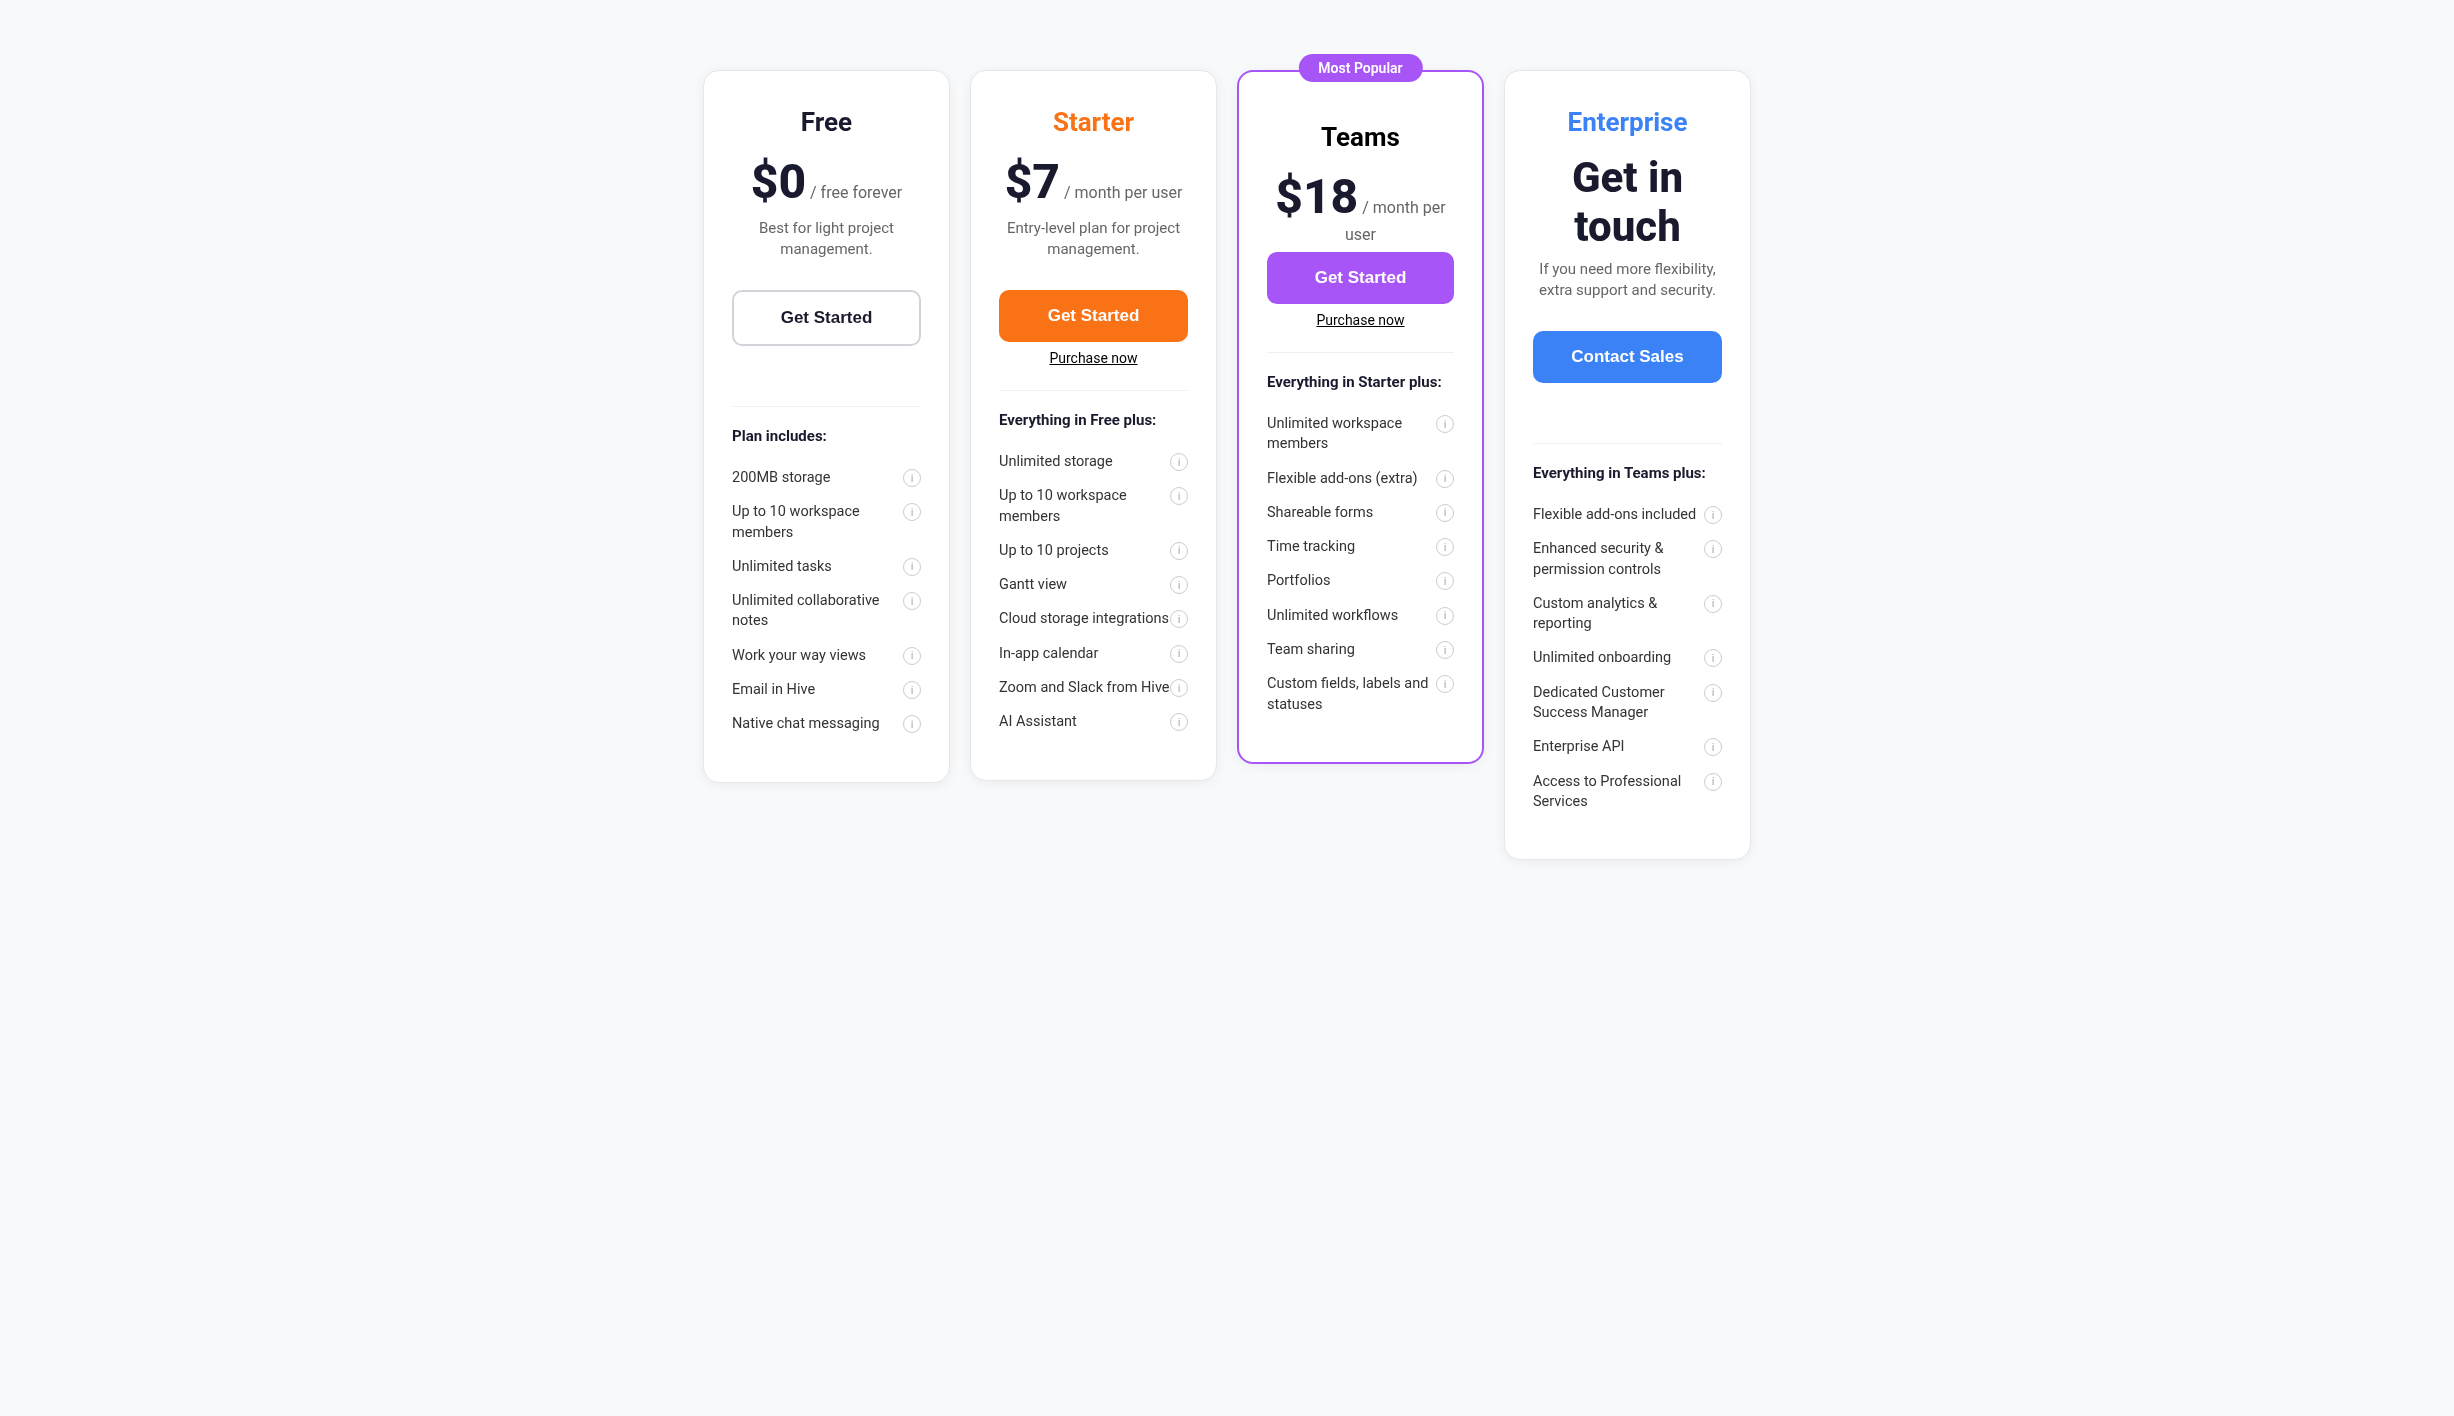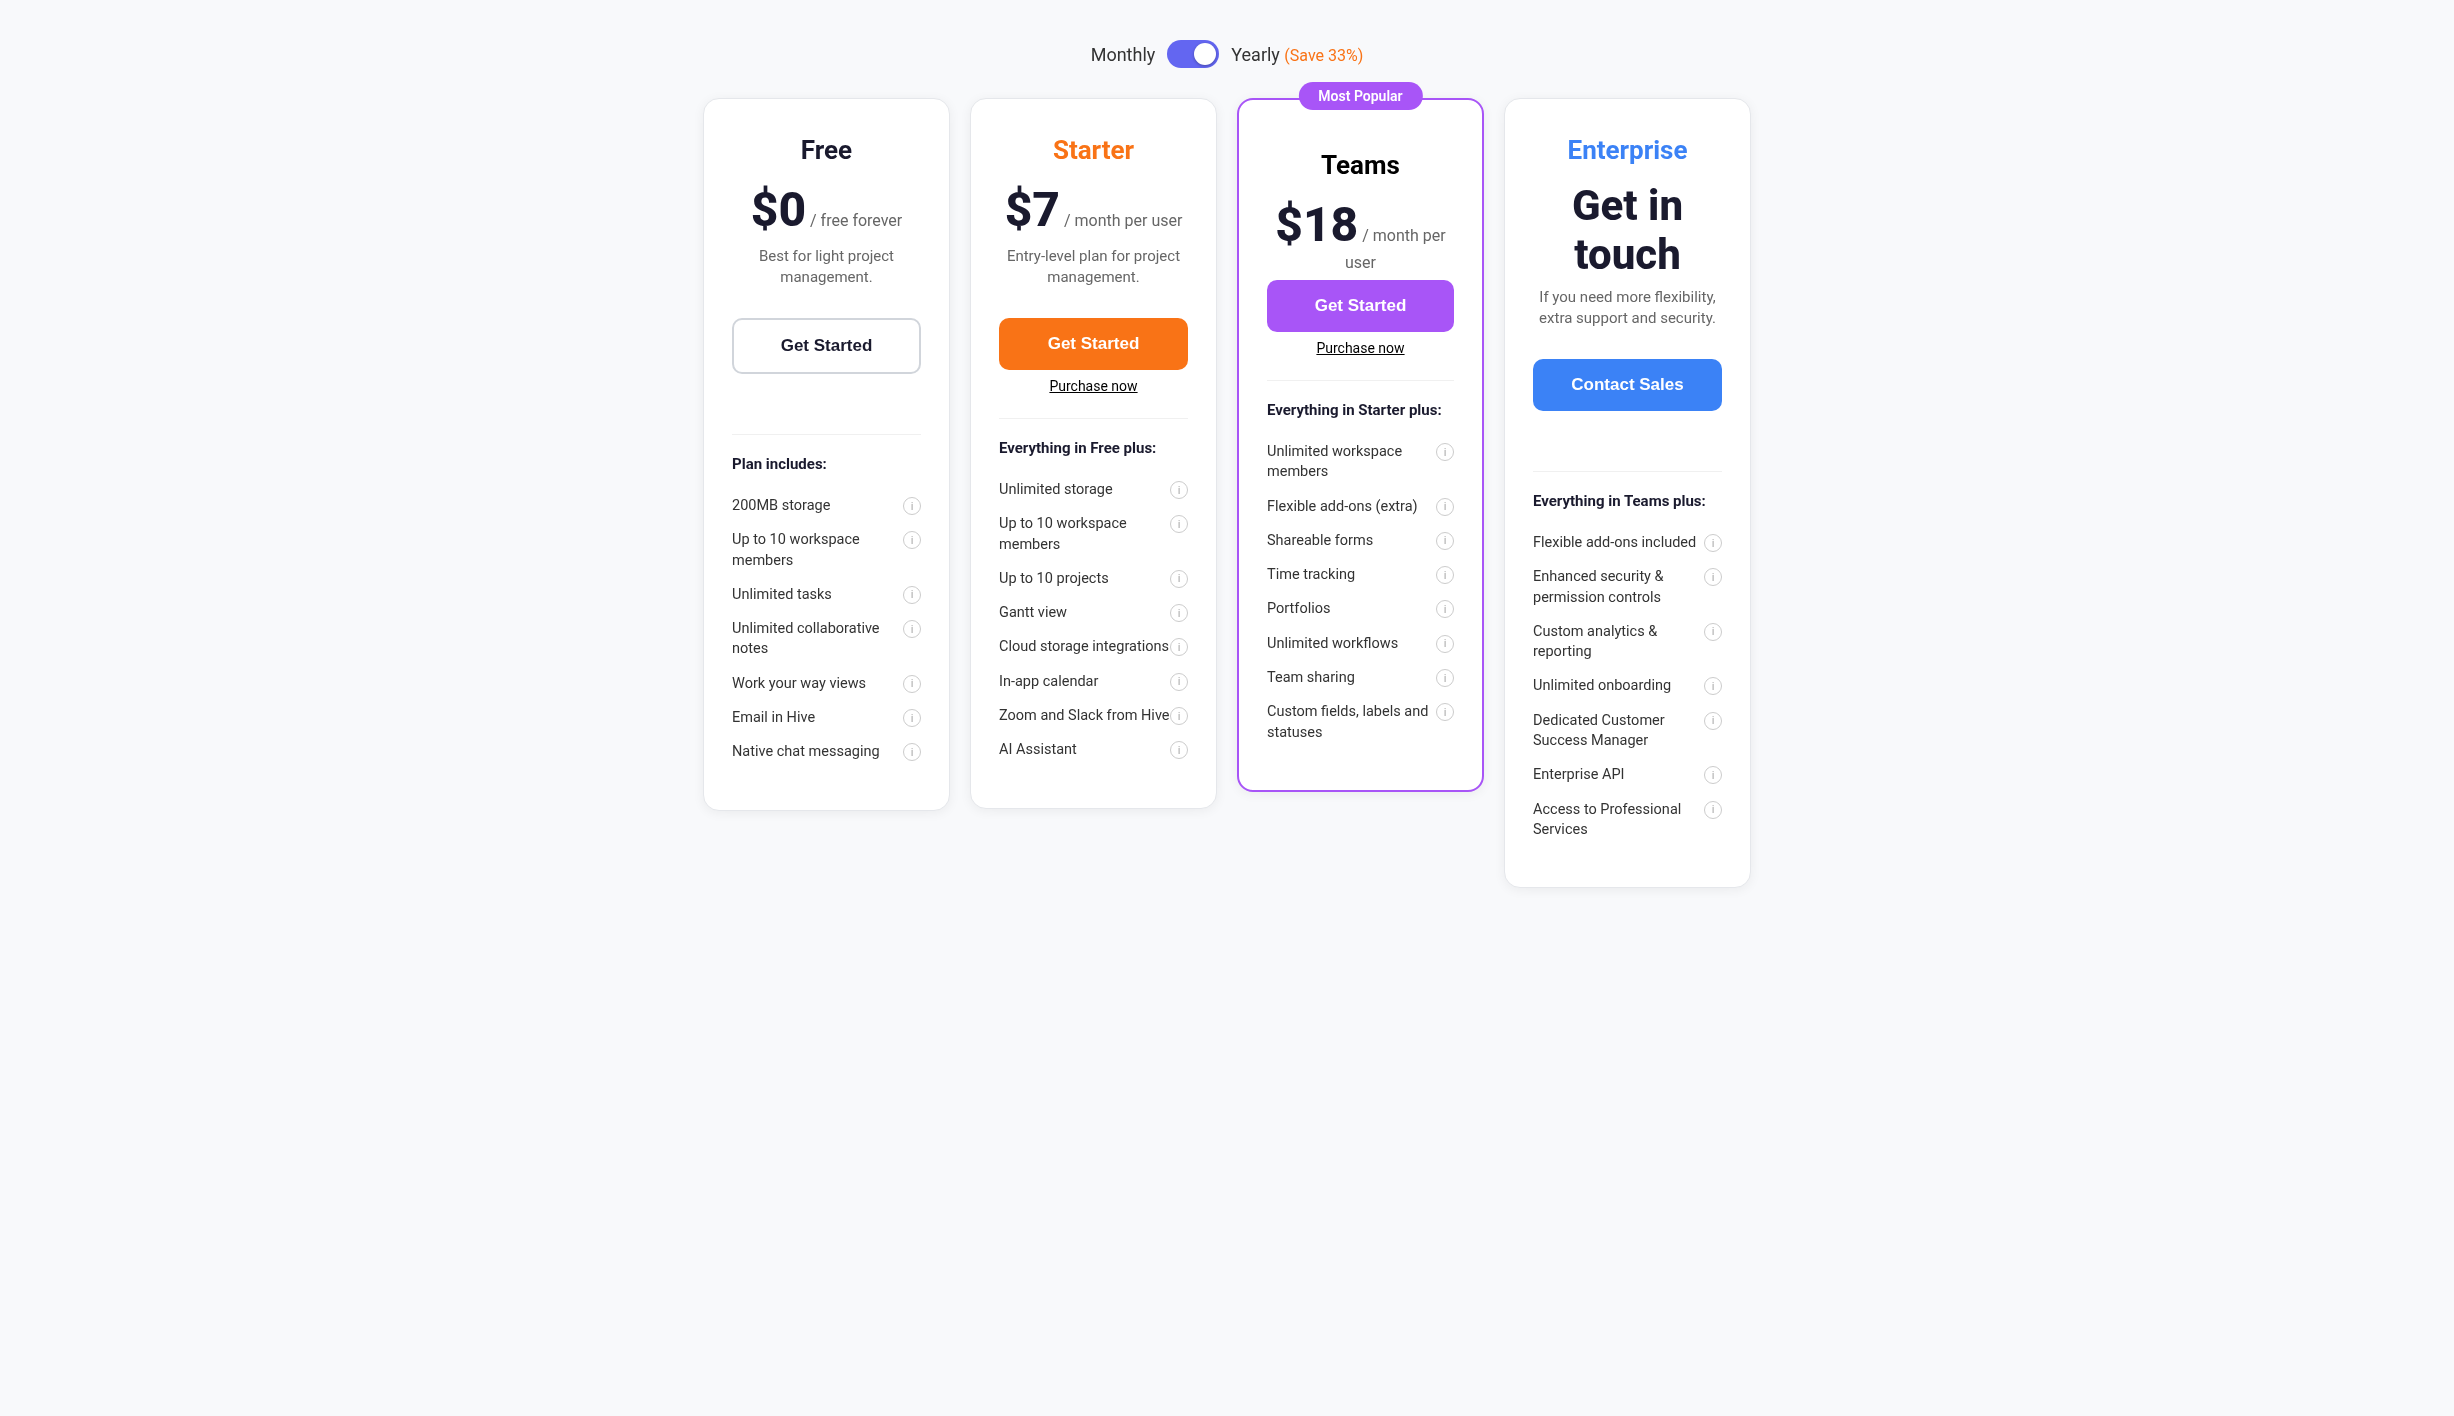--- a/index.html
+++ b/index.html
@@ -197,27 +197,20 @@
       color: #aaa;
       flex-shrink: 0;
       margin-top: 1px;
       cursor: pointer;
     }
   </style>
 </head>
 <body>
 
 <div class="page-header">
-  <div class="billing-toggle">
-    <span>Monthly</span>
-    <div class="toggle-switch"></div>
-    <span>
-      <span>Yearly</span> <span class="save-badge">(Save 33%)</span>
-    </span>
-  </div>
 </div>
 
 <div class="plans-container" id="plans-container">
 <div class="plan-card"><div class="plan-name free">Free</div><div class="plan-price">
       <span class="price-amount">$0</span>
       <span class="price-period">/ free forever</span>
     </div><p class="plan-description">Best for light project management.</p><button class="btn btn-outline">Get Started</button><div style="height:32px;"></div><div class="divider"></div><div class="features-heading">Plan includes:</div><div class="feature-item">
       <span class="feature-text">200MB storage</span>
       <div class="info-icon">i</div>
     </div><div class="feature-item">

